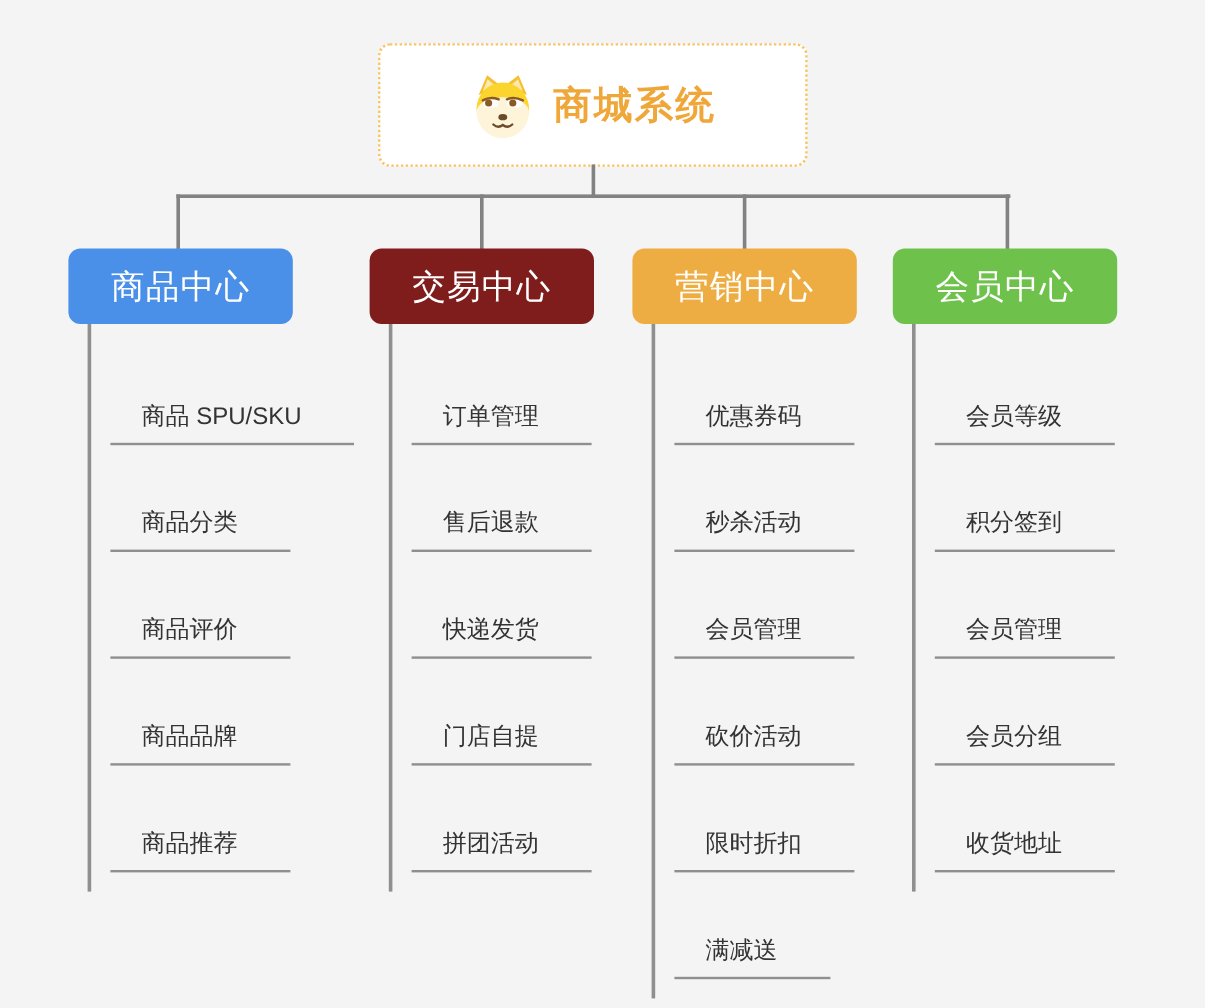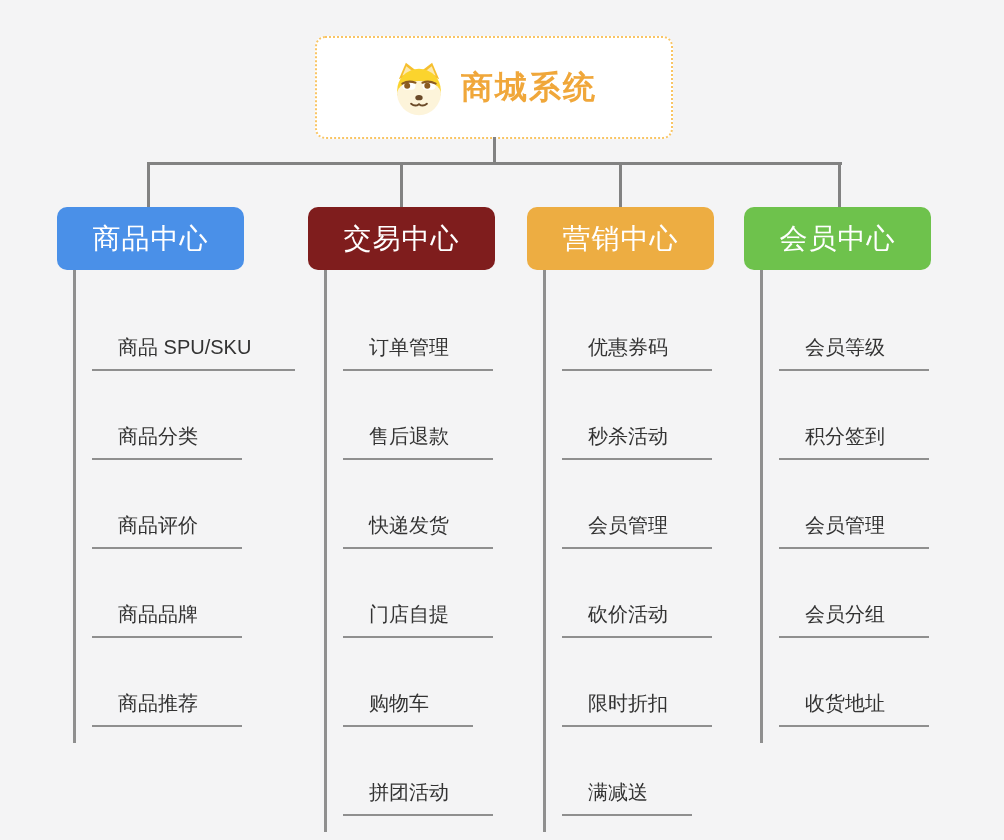--- a/index.html
+++ b/index.html
@@ -130,21 +130,20 @@
       </ul>
   </div>
 
   <div class="branch">
     <div class="branch-header" style="background: #7f1d1d;">交易中心</div>
     <ul class="branch-items">
         <li>订单管理</li>
         <li>售后退款</li>
         <li>快递发货</li>
         <li>门店自提</li>
-        <li>购物车</li>
         <li>拼团活动</li>
       </ul>
   </div>
 
   <div class="branch">
     <div class="branch-header" style="background: rgb(237, 173, 66);">营销中心</div>
     <ul class="branch-items">
         <li>优惠券码</li>
         <li>秒杀活动</li>
         <li>会员管理</li>

